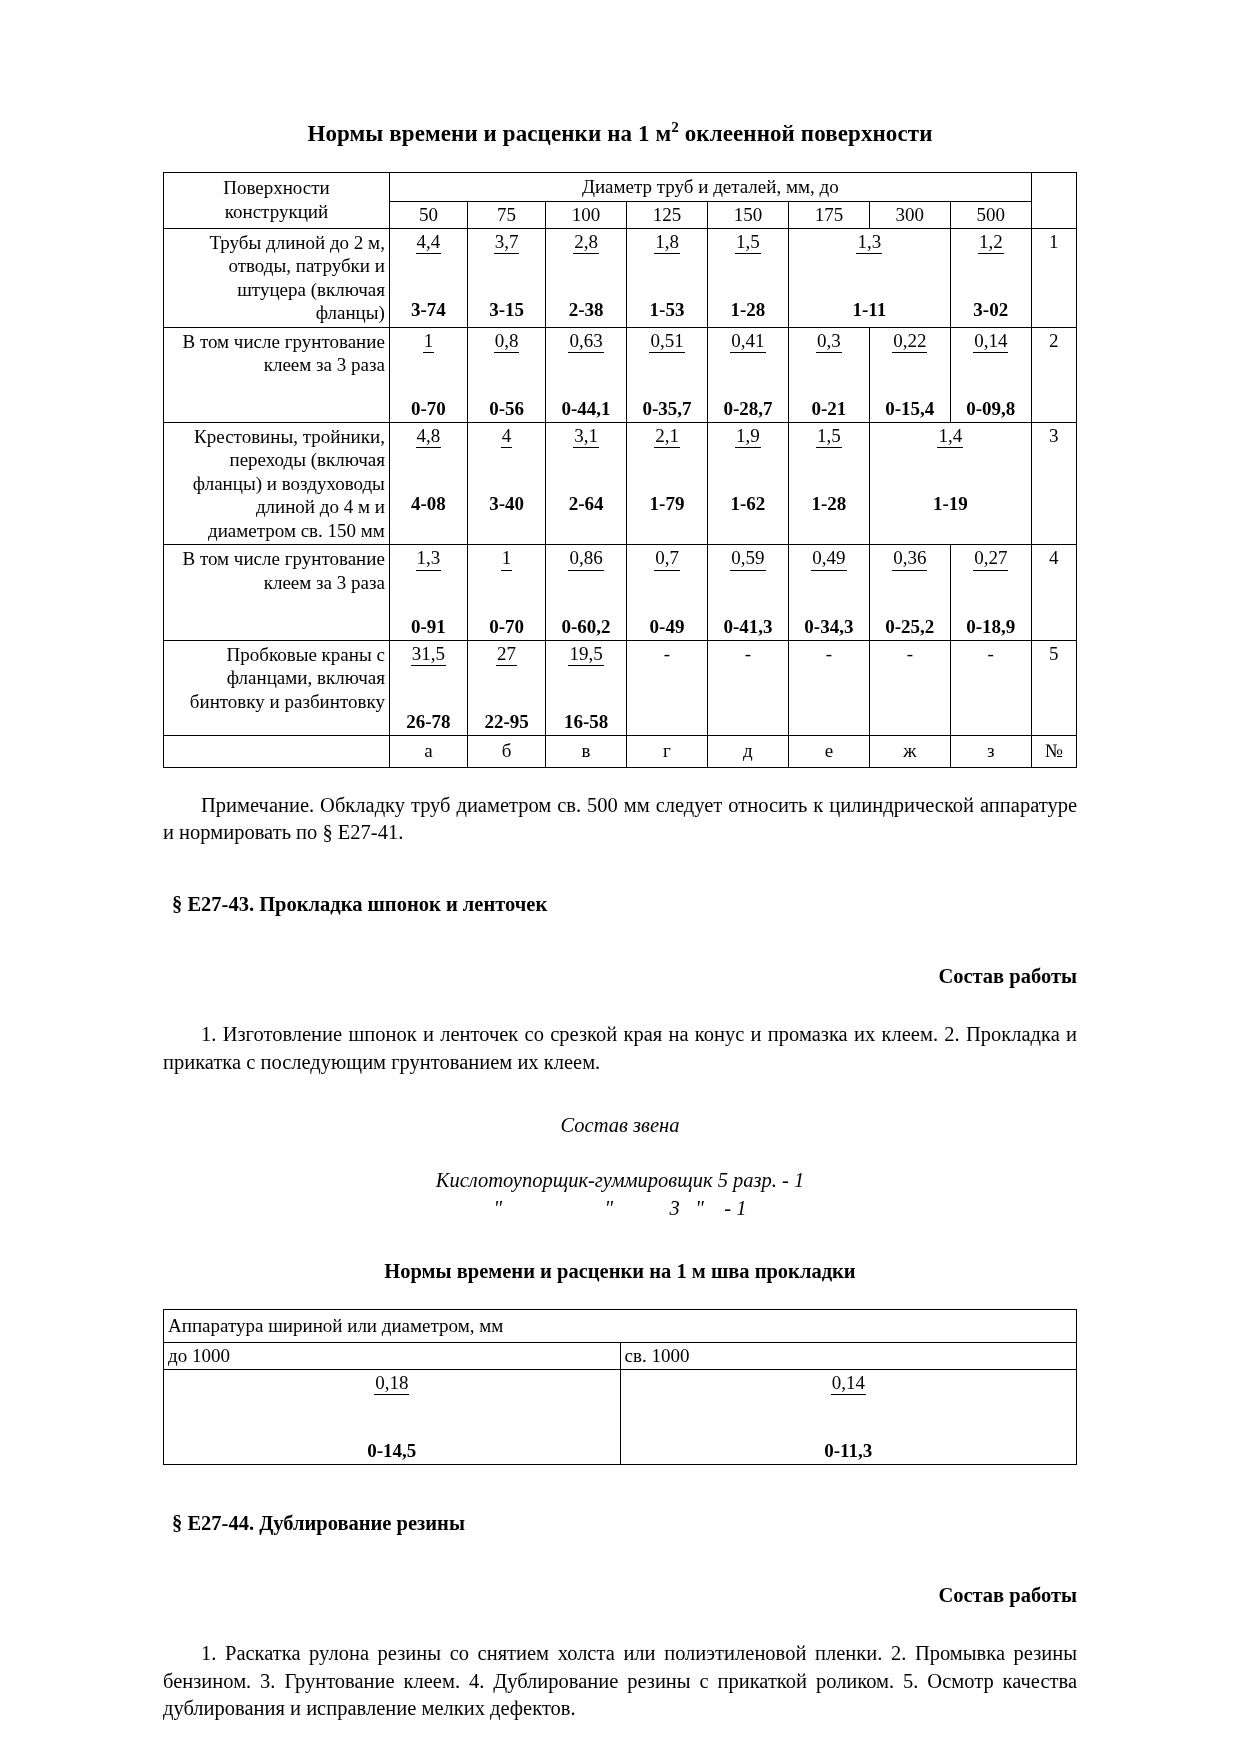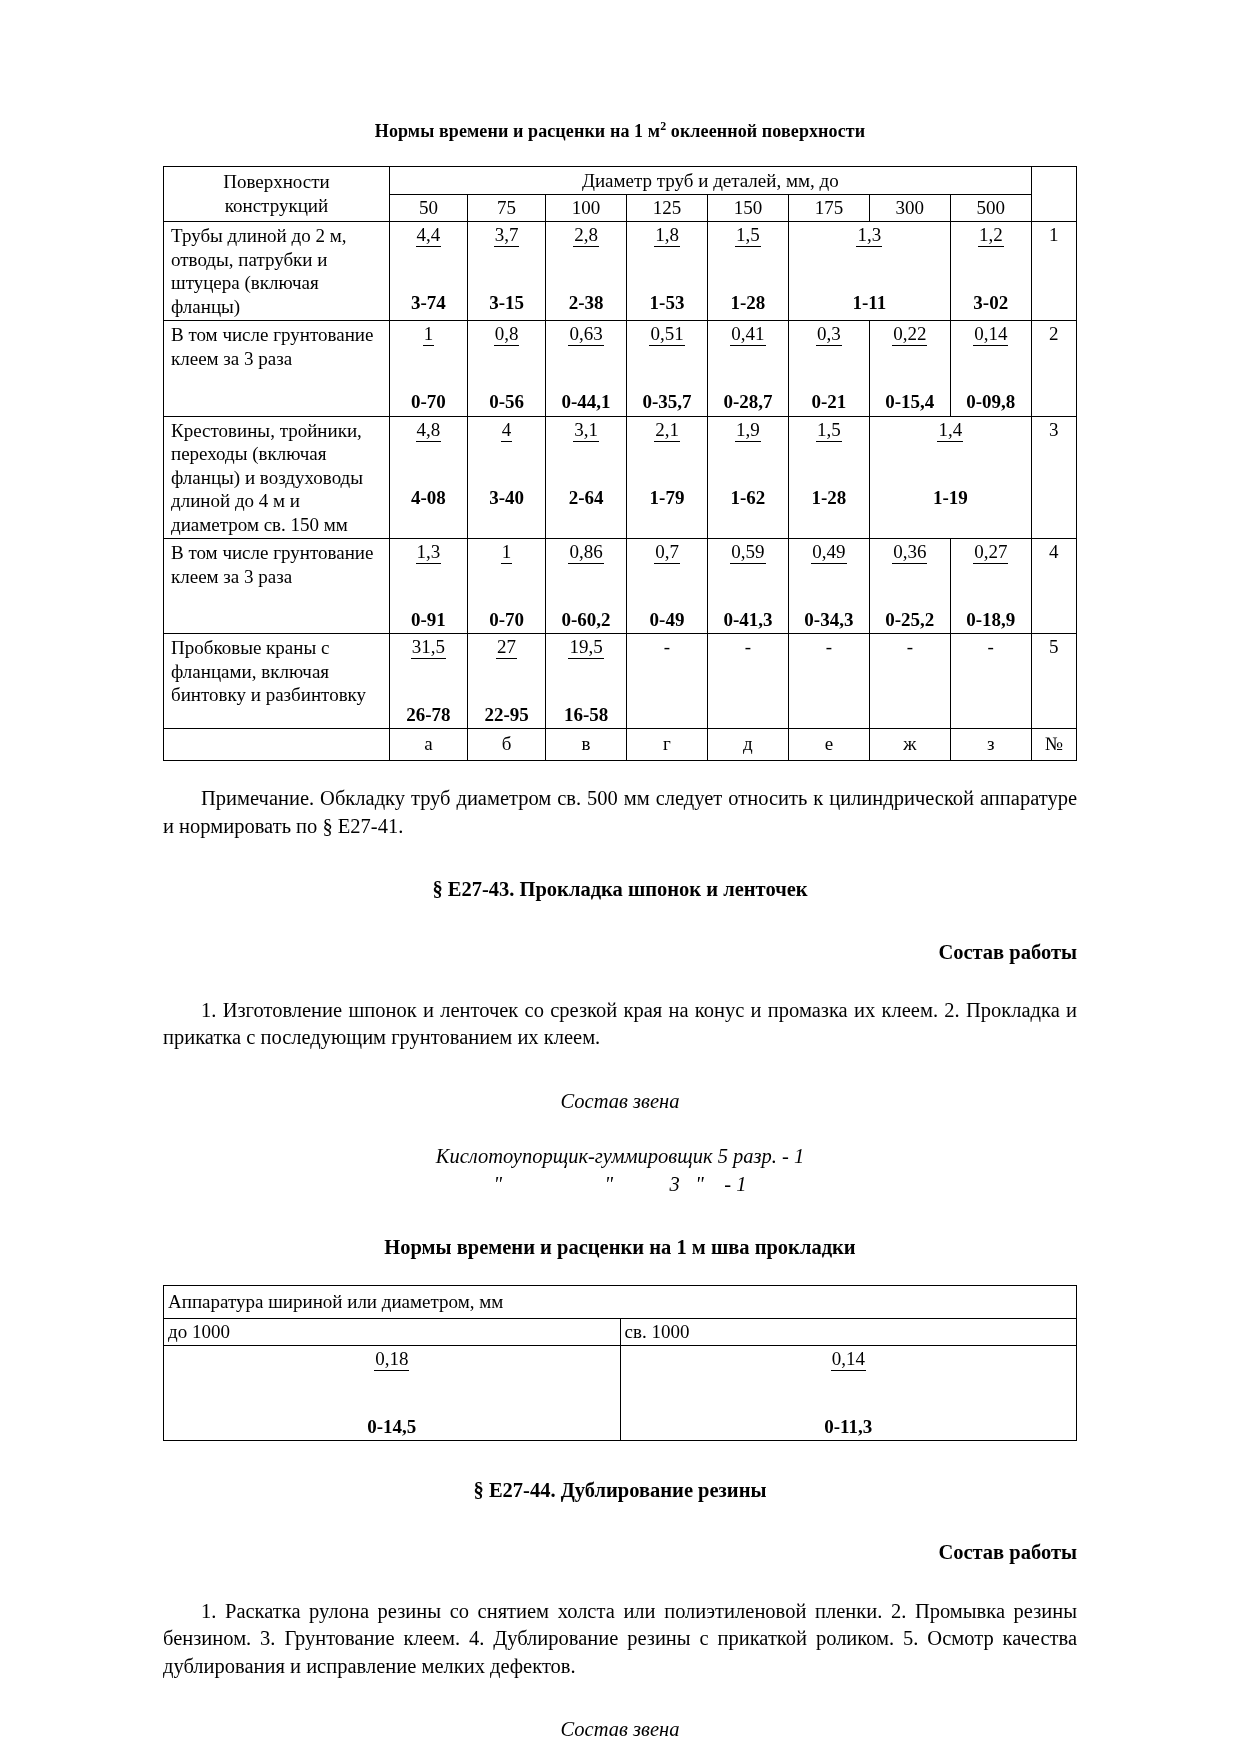--- a/index.html
+++ b/index.html
@@ -20,30 +20,30 @@
     height: 1755px;
     box-sizing: border-box;
     padding: 120px 163px 0 163px;
     position: relative;
   }
 
   
   .doc-title {
     text-align: center;
     font-weight: bold;
-    font-size: 18px;
+    font-size: 23px;
     letter-spacing: 0.1px;
     margin: 0 0 23px 0;
     line-height: 1.25;
   }
   .sec-head {
-    text-align: center;
+    text-align: left;
     font-weight: bold;
     font-size: 20.5px;
-    margin: 0;
+    margin: 9px;
     line-height: 1.3;
   }
   .sub-head {
     text-align: right;
     font-weight: bold;
     font-size: 20.5px;
     margin: 0;
     line-height: 1.3;
   }
   .table-caption {
@@ -100,21 +100,21 @@
     font-size: 19px;
   }
   table.norm td, table.norm th {
     border: 1.6px solid #000;
     padding: 2px 4px;
     vertical-align: top;
     font-weight: normal;
     text-align: center;
   }
   table.norm td.label {
-    text-align: left;
+    text-align: right;
     padding-left: 7px;
     line-height: 1.24;
   }
   table.norm td.hdr-main {
     text-align: center;
     vertical-align: middle;
     line-height: 1.25;
   }
   .cellval {
     display: flex;

